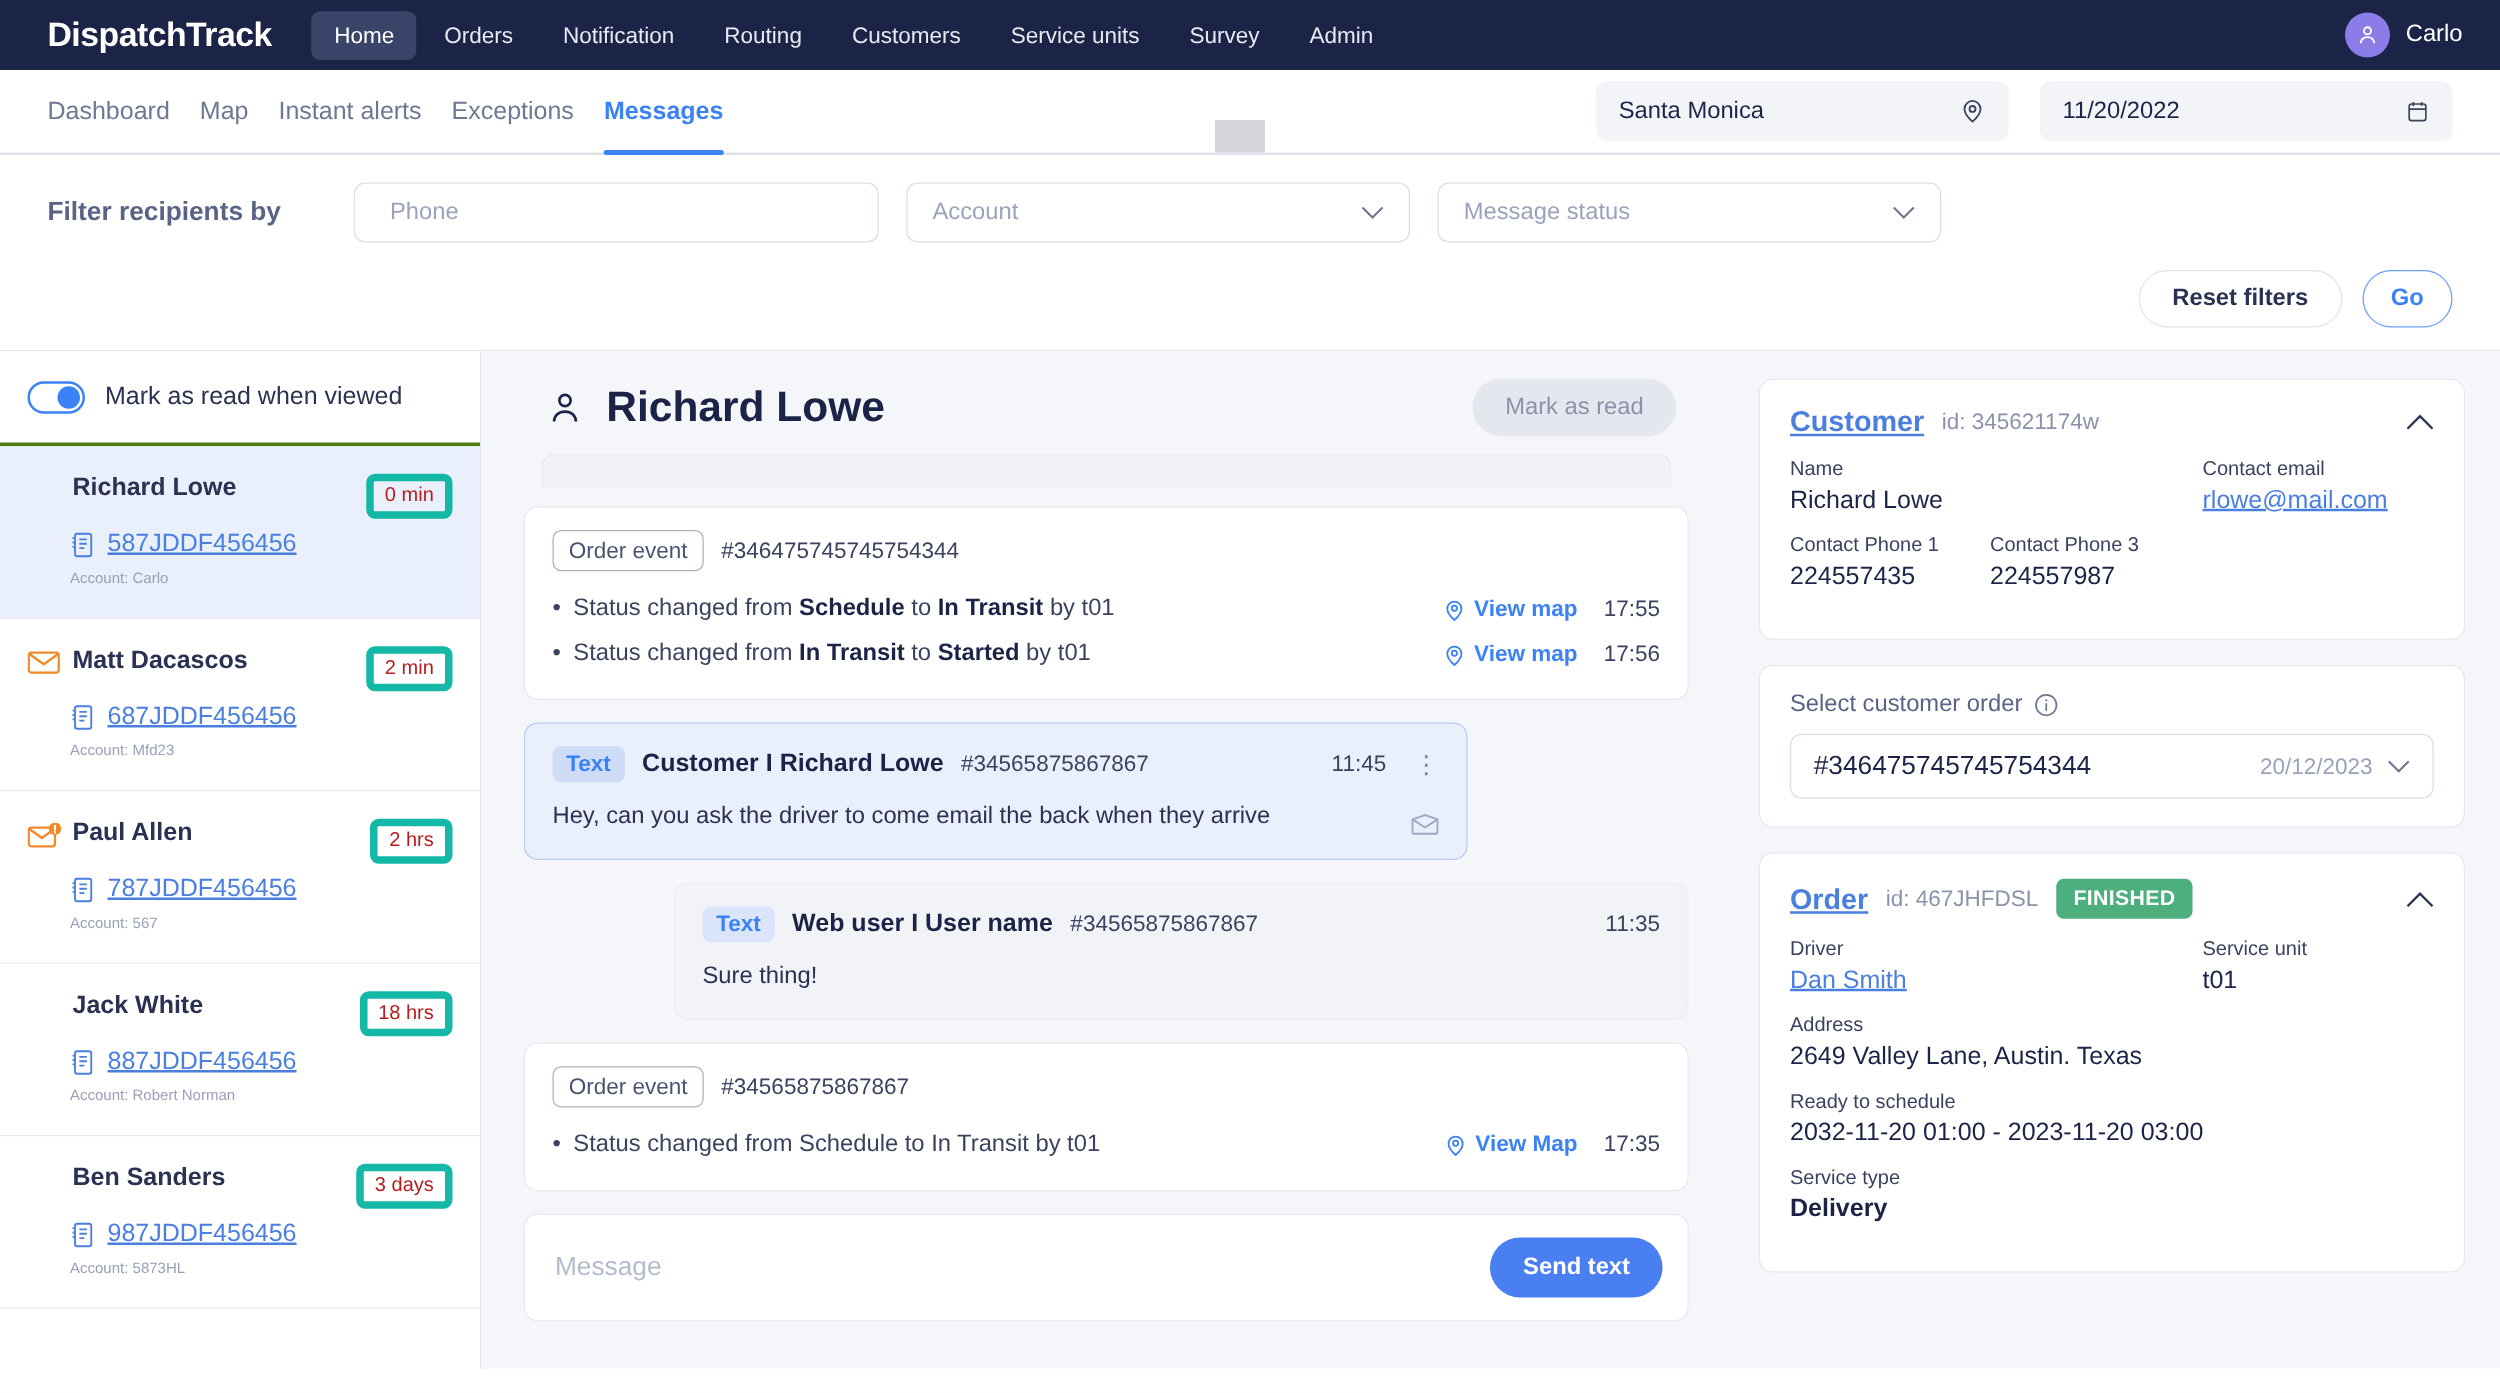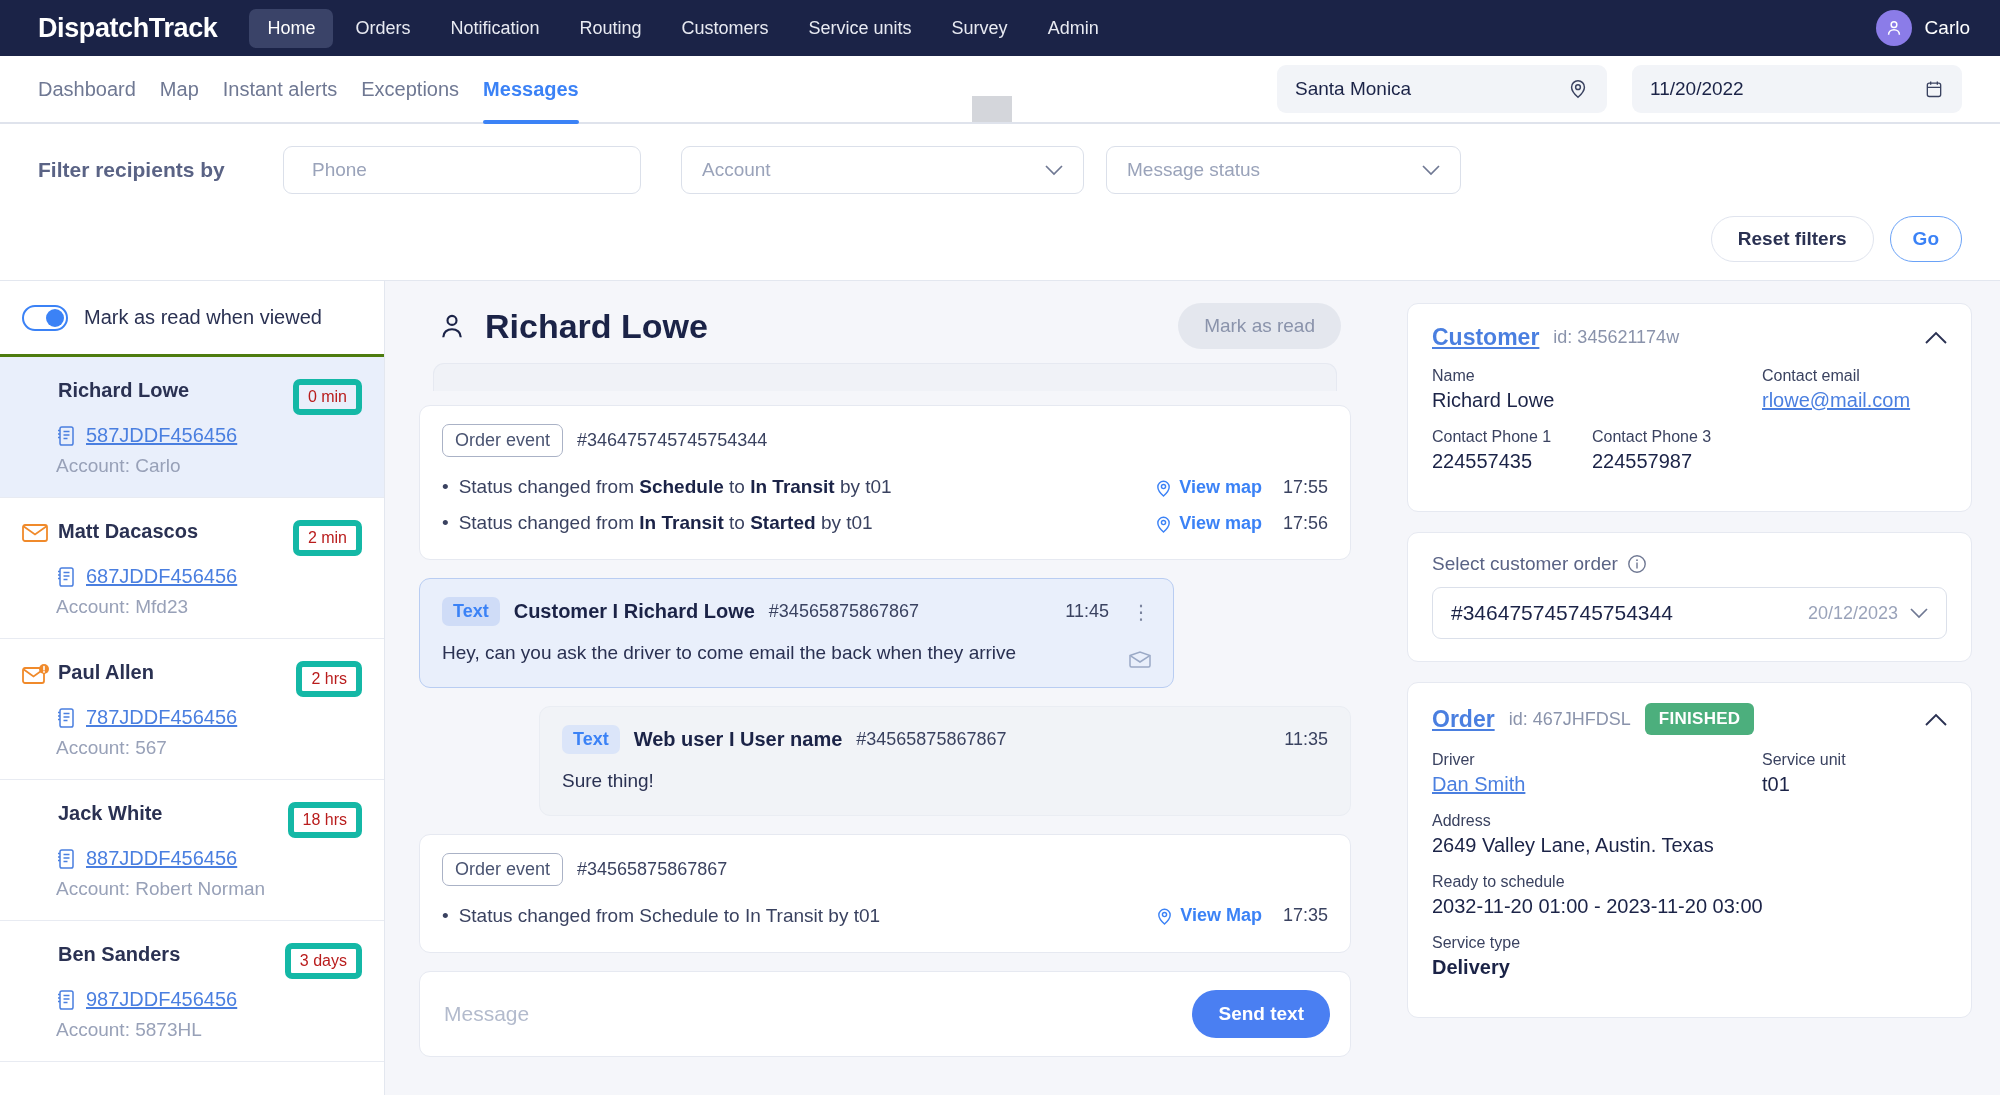--- a/index.html
+++ b/index.html
@@ -76,23 +76,23 @@
   .filter-label {
     font-size: 21px; color: #5a6385; font-weight: 600;
     width: 245px; flex: 0 0 245px;
   }
   .filter-input {
     height: 48px; border: 1px solid #dbe0ea; border-radius: 9px;
     background: #fff; display: flex; align-items: center;
     padding: 0 20px; justify-content: space-between; cursor: text;
   }
   .filter-input .ph { font-size: 19px; color: #9aa3ba; }
-  .fi-phone { width: 358px; margin-right: 40px; padding-left: 28px; }
+  .fi-phone { width: 420px; margin-right: 22px; padding-left: 28px; }
   .fi-account { width: 403px; margin-right: 22px; cursor: pointer; }
-  .fi-status { width: 355px; cursor: pointer; }
+  .fi-status { width: 403px; cursor: pointer; }
   .filter-actions {
     display: flex; justify-content: flex-end; align-items: center;
     gap: 16px; margin-top: 22px;
   }
   .btn-reset {
     border: 1px solid #e0e4ee; background: #fff; border-radius: 26px;
     height: 46px; padding: 0 26px; font-size: 19px; font-weight: 700;
     color: #2a3152; cursor: pointer; font-family: inherit;
   }
   .btn-go {
@@ -141,21 +141,21 @@
     border: 6px solid #14b8a6; border-radius: 7px; padding: 3px 9px;
     font-size: 16px; color: #b91c1c; white-space: nowrap;
   }
   .conv-order {
     display: flex; align-items: center; gap: 10px;
     margin: 9px 0 0 34px;
   }
   .conv-order a {
     font-size: 20px; color: #4a7fe0; text-decoration: underline; cursor: pointer;
   }
-  .conv-account { font-size: 19px; color: #98a1b8; margin: 8px 0 0 34px; }
+  .conv-account { font-size: 12px; color: #98a1b8; margin: 8px 0 0 34px; }
 
   
   .thread {
     flex: 1; display: flex; flex-direction: column;
     padding: 0 34px; overflow: hidden; position: relative;
   }
   .thread-header {
     display: flex; align-items: center; gap: 18px;
     padding: 22px 10px 14px 18px;
   }

